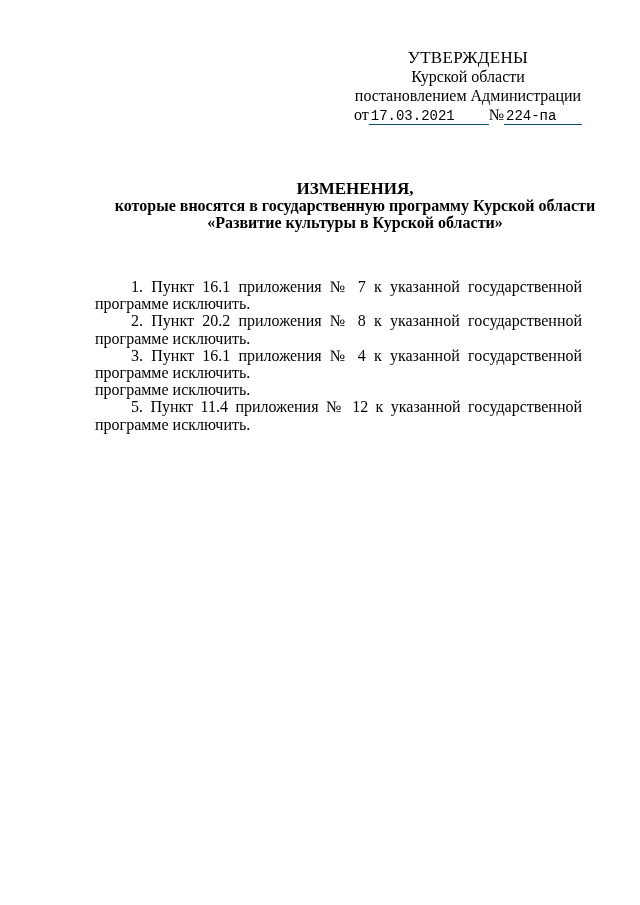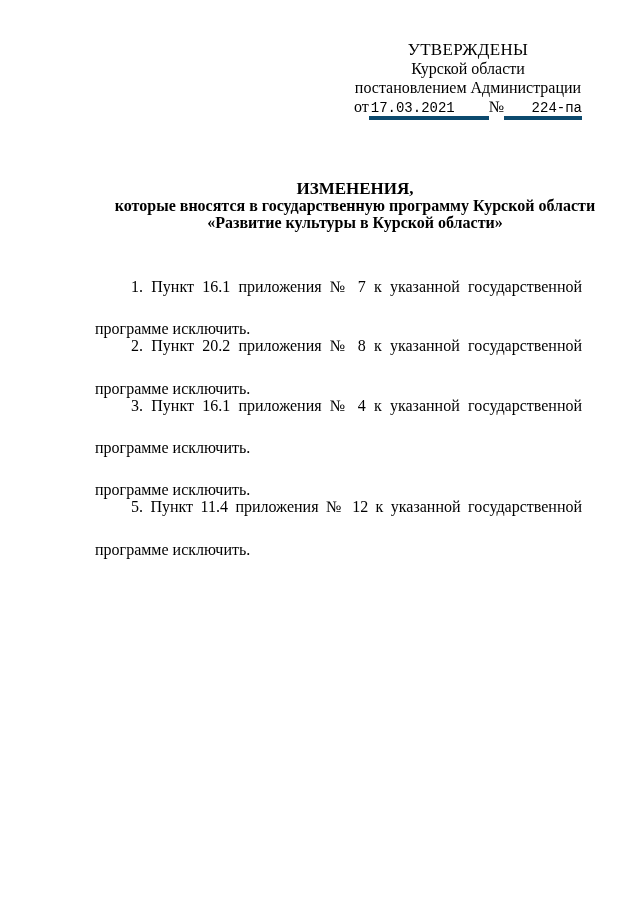--- a/index.html
+++ b/index.html
@@ -2,46 +2,46 @@
 <html><head>
   <meta charset="utf-8">
   <style>
     html, body { margin: 0; padding: 0; background: #ffffff; }
     body {
       width: 640px; height: 905px; position: relative; overflow: hidden;
       font-family: "Liberation Serif", "DejaVu Serif", serif;
       color: #000;
     }
     .approval {
-      position: absolute; left: 350px; top: 40px; width: 236px;
+      position: absolute; left: 350px; top: 48px; width: 236px;
       text-align: center; font-size: 16px; line-height: 19px;
     }
     .approval .title { font-size: 17px; letter-spacing: 0.3px; }
     .dateline { white-space: nowrap; margin-top: 0px; }
     .dateline .u {
-      display: inline-block; border-bottom: 4px solid #0c4a6e;
+      display: inline-block; border-bottom: 1px solid #0c4a6e;
       font-family: "Liberation Mono", "DejaVu Sans Mono", monospace;
       font-size: 14px; line-height: 16px; text-align: left;
     }
     .dateline .date { width: 118px; padding-left: 2px; }
-    .dateline .num { width: 76px; padding-left: 2px; text-align: right; }
+    .dateline .num { width: 76px; padding-left: 2px; }
     .heading {
       position: absolute; left: 60px; top: 180px; width: 590px;
       text-align: center; font-weight: bold; font-size: 16px; line-height: 17px;
     }
     .heading .h1 { font-size: 17px; }
     .items {
       position: absolute; left: 95px; top: 278px; width: 487px;
       font-size: 16px; line-height: 17.2px;
     }
     .item { text-align: justify; text-align-last: left; }
     .item .first {
       display: block; text-indent: 36px; text-align: justify; text-align-last: justify;
     }
-    .item .second { display: block; margin-top: 25px; }
+    .item .second { display: block; }
   </style>
 </head>
 <body>
 
 <div class="approval">
   <div class="title">УТВЕРЖДЕНЫ</div>
   <div>Курской области</div>
   <div>постановлением Администрации</div>
   <div class="dateline">
     <span>от</span><span class="u date">17.03.2021</span><span>№</span><span class="u num">224-па</span>

